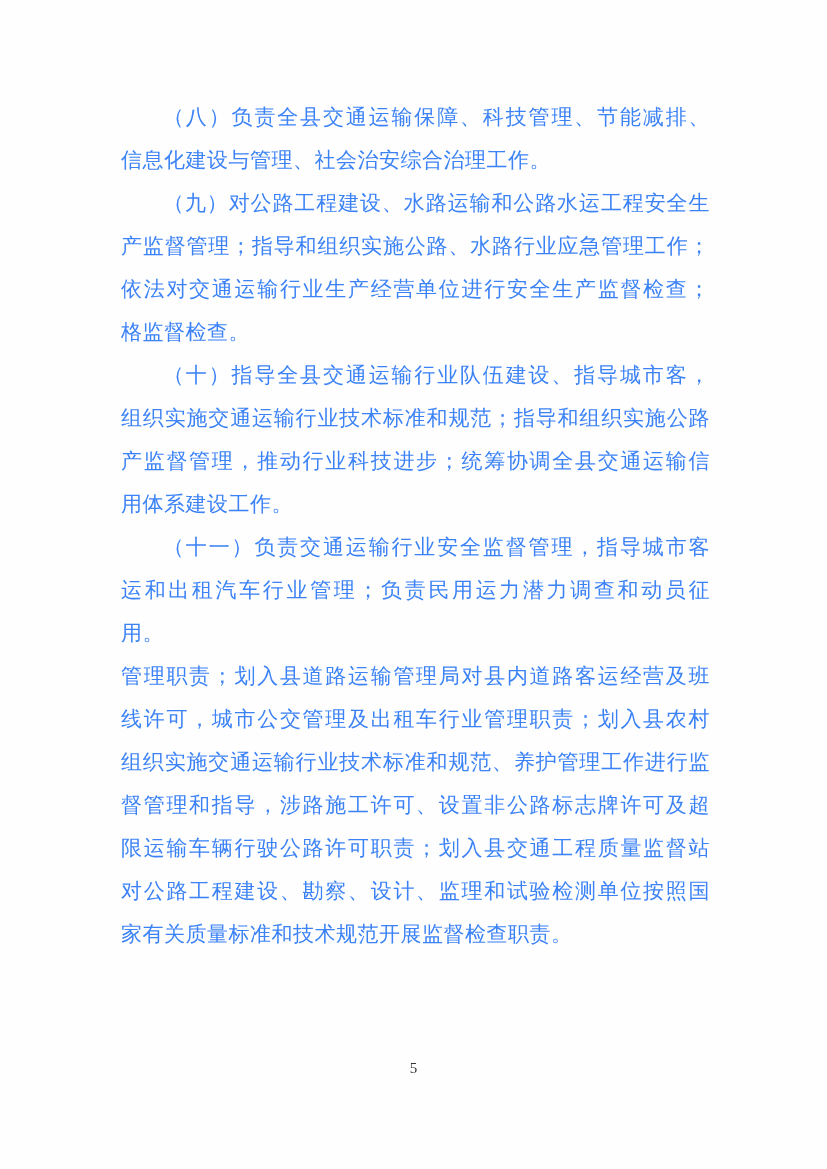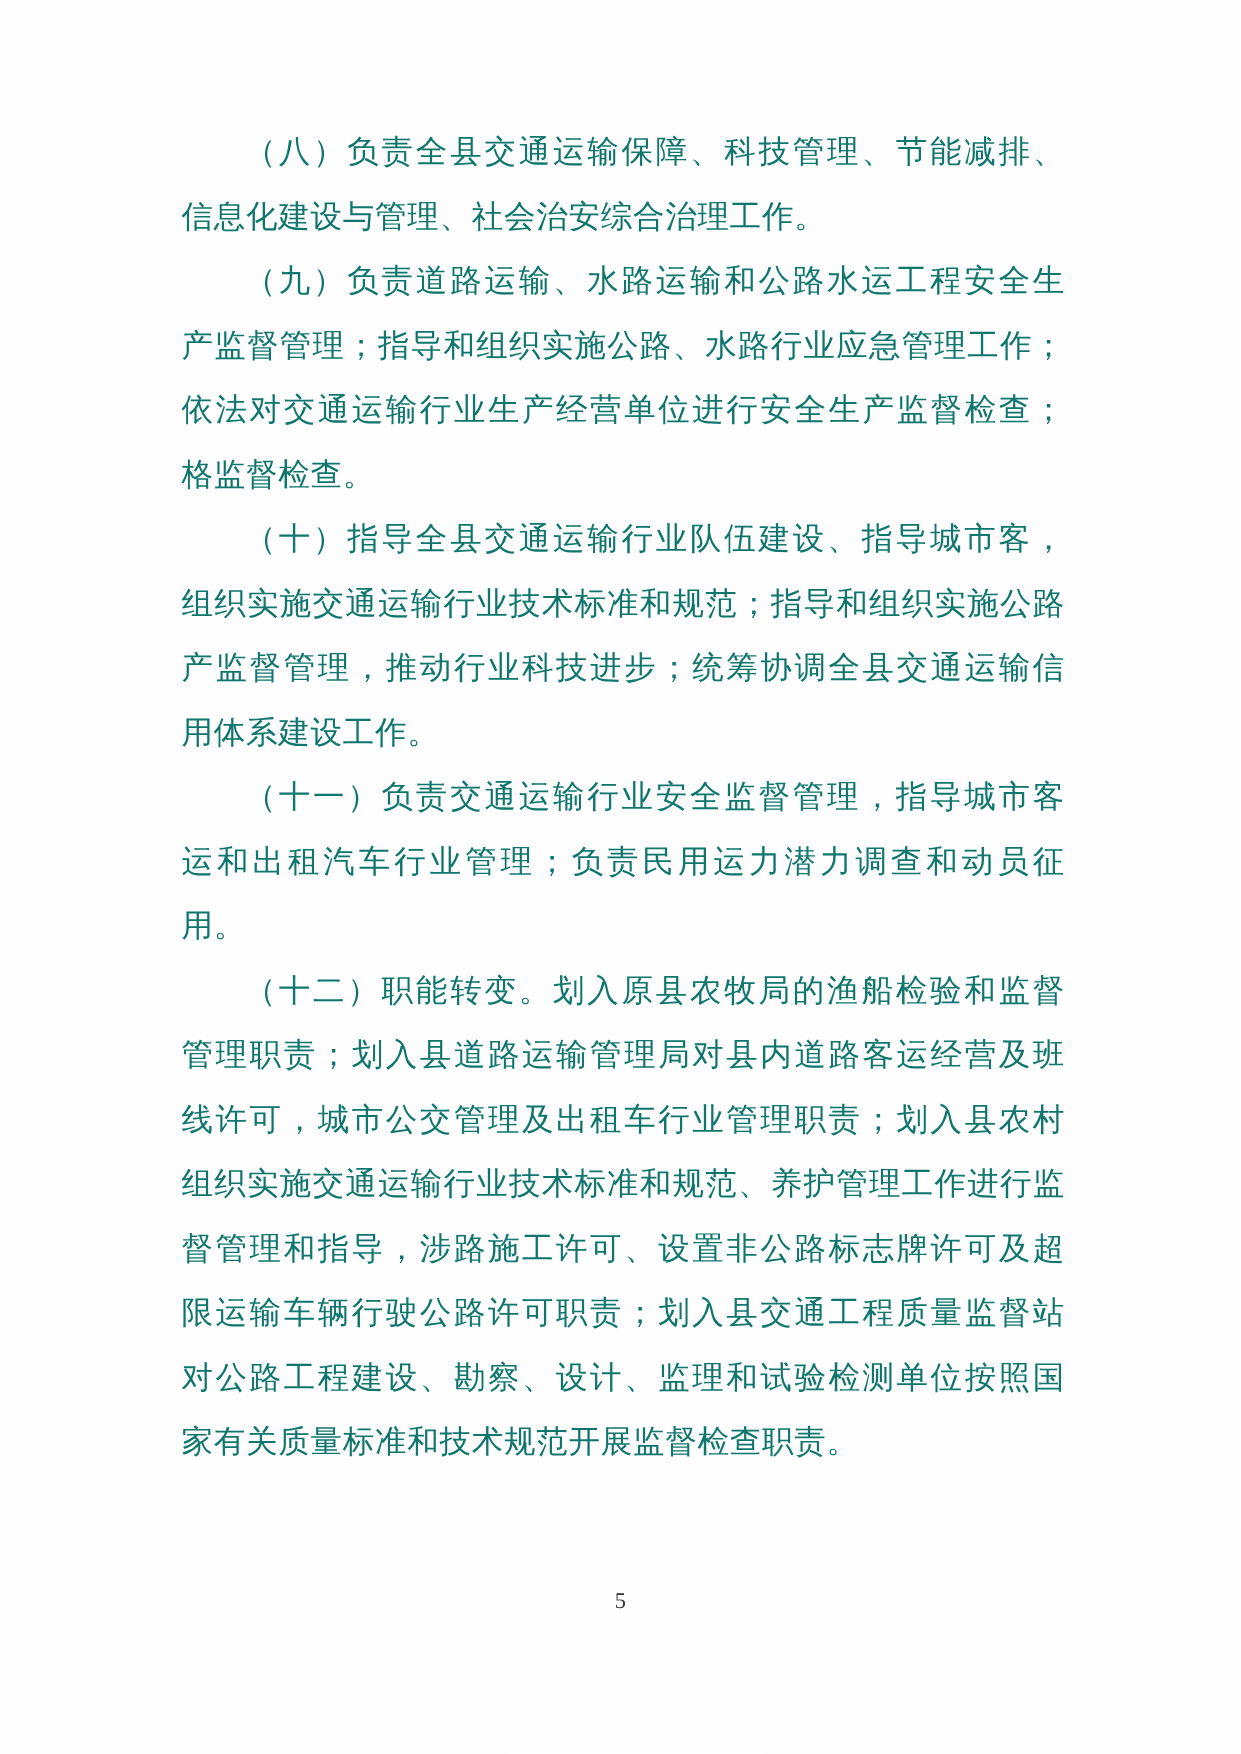--- a/index.html
+++ b/index.html
@@ -11,23 +11,23 @@
     position: relative;
     width: 827px;
     height: 1169px;
     background: #fefefe;
     font-family: "Liberation Serif", serif;
     overflow: hidden;
   }
   .body-text {
     position: absolute;
     left: 121px;
-    top: 80px;
+    top: 96px;
     width: 589px;
-    color: #0f766e;
+    color: #3b82f6;
   }
   .para {
     margin: 0;
     padding: 0;
   }
   .line {
     font-size: 21px;
     line-height: 43px;
     height: 43px;
     letter-spacing: 0.5px;
@@ -57,38 +57,37 @@
 </head>
 <body>
 
 <div class="page">
   <div class="body-text">
       <div class="para">
         <div class="line first">（八）负责全县交通运输保障、科技管理、节能减排、</div>
         <div class="line last">信息化建设与管理、社会治安综合治理工作。</div>
       </div>
       <div class="para">
-        <div class="line first">（九）负责道路运输、水路运输和公路水运工程安全生</div>
+        <div class="line first">（九）对公路工程建设、水路运输和公路水运工程安全生</div>
         <div class="line">产监督管理；指导和组织实施公路、水路行业应急管理工作；</div>
         <div class="line">依法对交通运输行业生产经营单位进行安全生产监督检查；</div>
         <div class="line last">格监督检查。</div>
       </div>
       <div class="para">
         <div class="line first">（十）指导全县交通运输行业队伍建设、指导城市客，</div>
         <div class="line">组织实施交通运输行业技术标准和规范；指导和组织实施公路</div>
         <div class="line">产监督管理，推动行业科技进步；统筹协调全县交通运输信</div>
         <div class="line last">用体系建设工作。</div>
       </div>
       <div class="para">
         <div class="line first">（十一）负责交通运输行业安全监督管理，指导城市客</div>
         <div class="line">运和出租汽车行业管理；负责民用运力潜力调查和动员征</div>
         <div class="line last">用。</div>
       </div>
       <div class="para">
-        <div class="line first">（十二）职能转变。划入原县农牧局的渔船检验和监督</div>
         <div class="line">管理职责；划入县道路运输管理局对县内道路客运经营及班</div>
         <div class="line">线许可，城市公交管理及出租车行业管理职责；划入县农村</div>
         <div class="line">组织实施交通运输行业技术标准和规范、养护管理工作进行监</div>
         <div class="line">督管理和指导，涉路施工许可、设置非公路标志牌许可及超</div>
         <div class="line">限运输车辆行驶公路许可职责；划入县交通工程质量监督站</div>
         <div class="line">对公路工程建设、勘察、设计、监理和试验检测单位按照国</div>
         <div class="line last">家有关质量标准和技术规范开展监督检查职责。</div>
       </div>
     </div>
   <div class="page-num">5</div>

